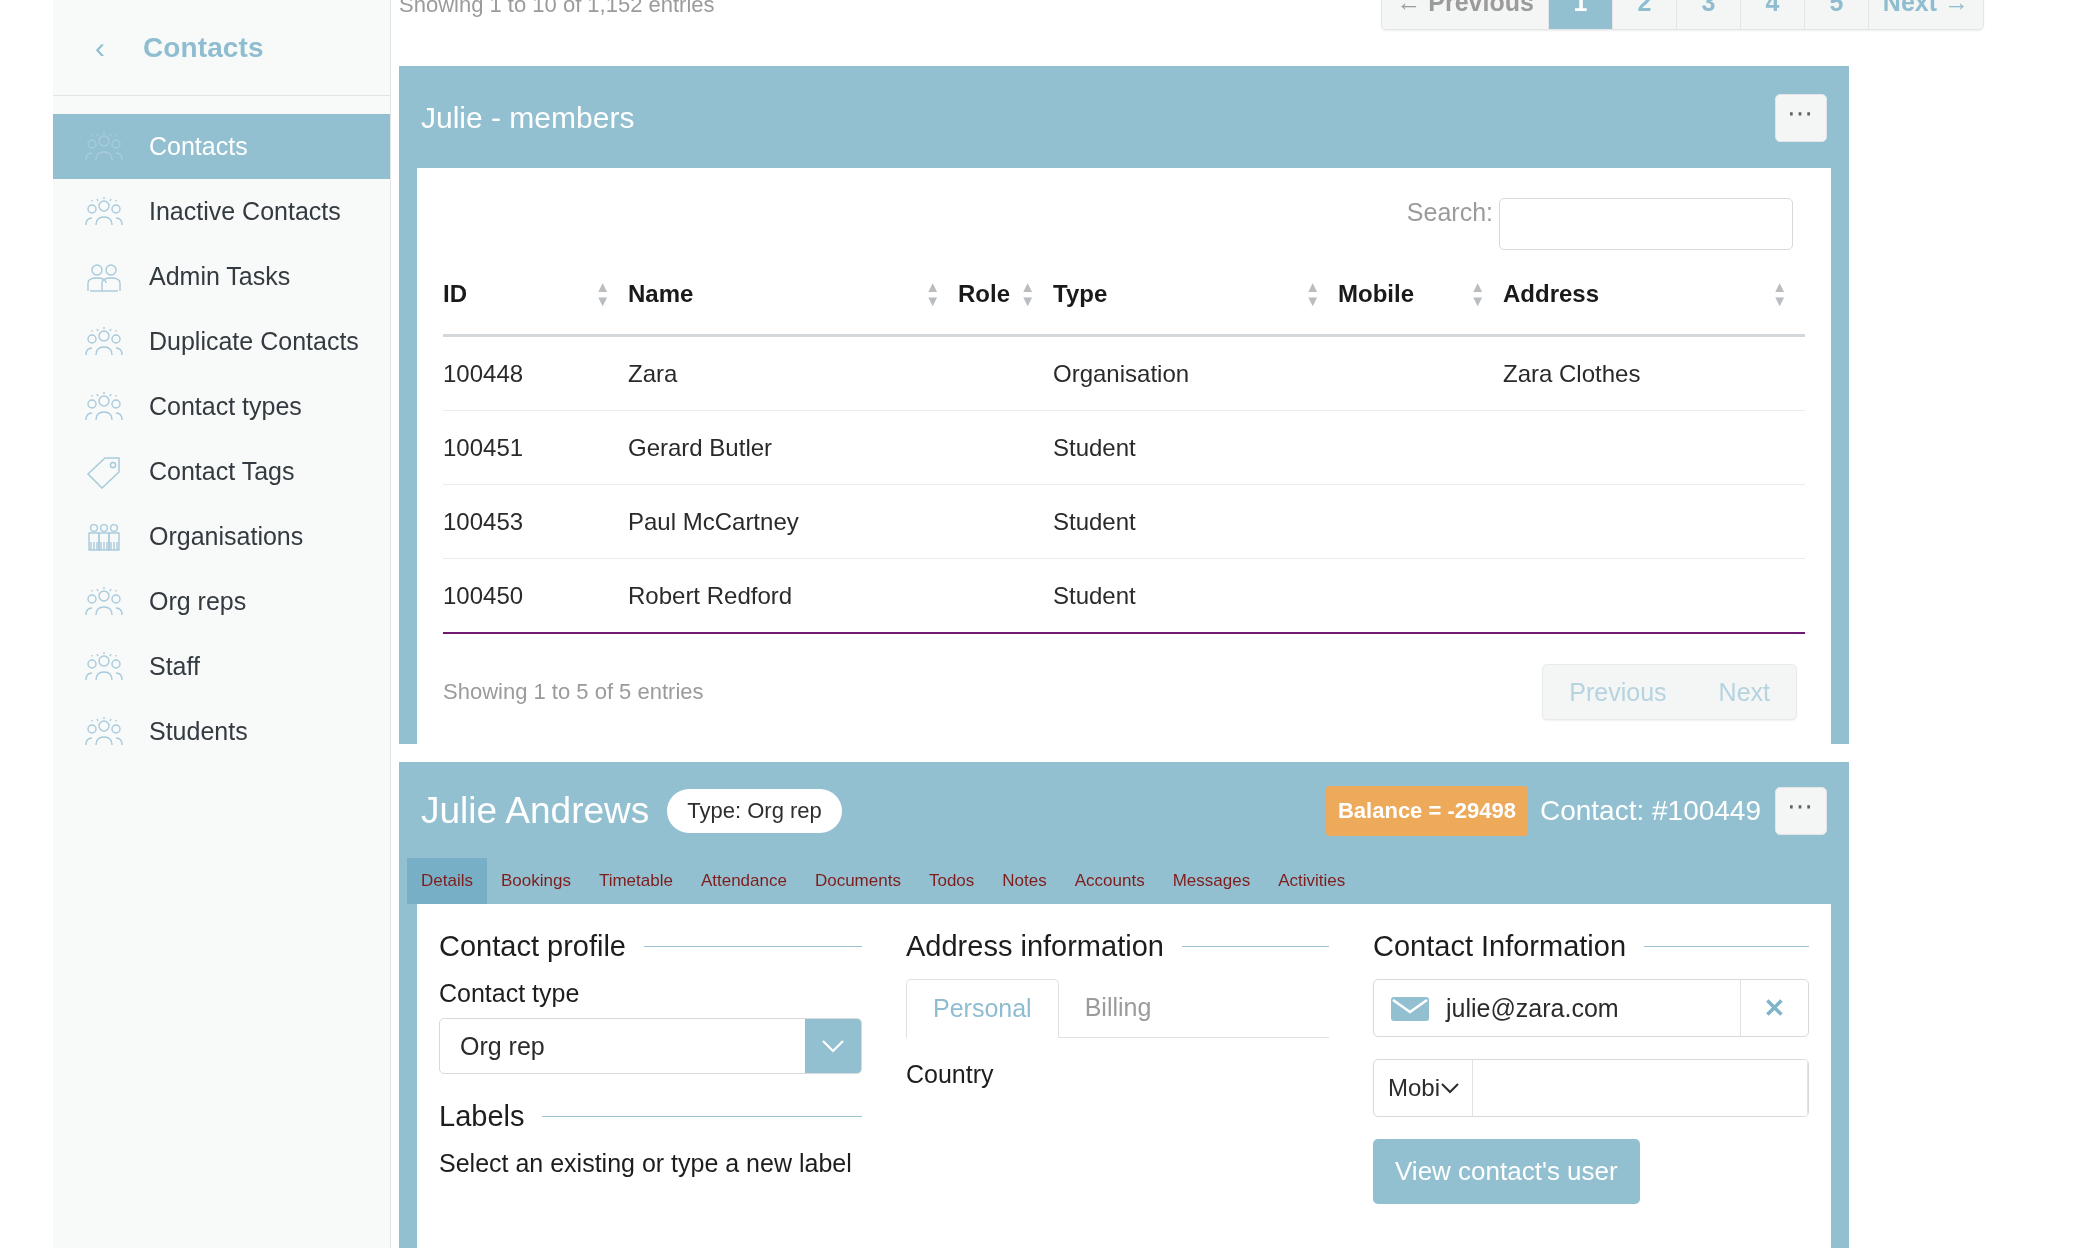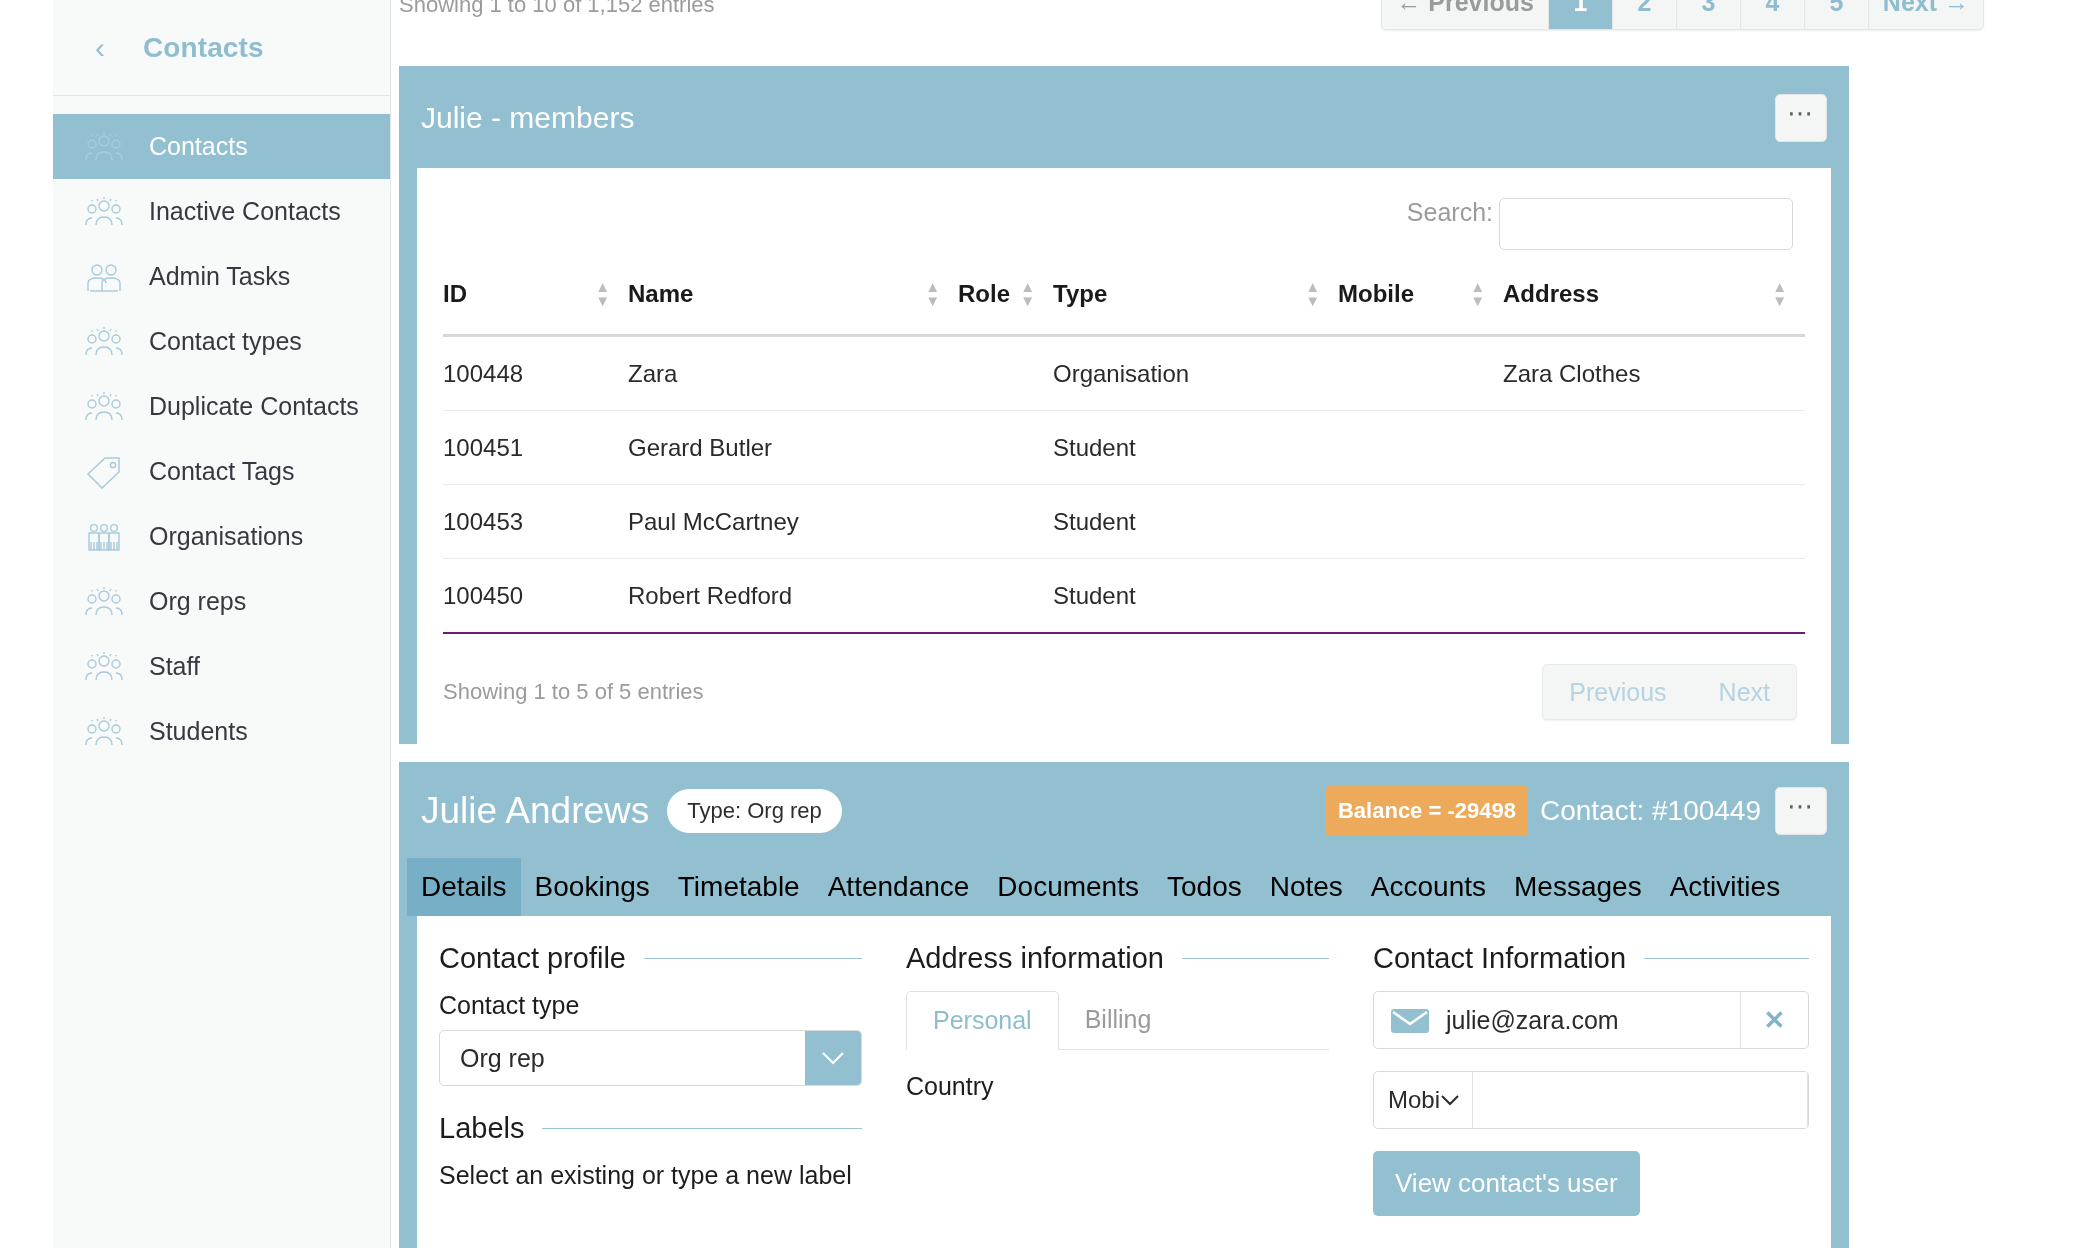--- a/index.html
+++ b/index.html
@@ -170,21 +170,21 @@
   .head-right { margin-left: auto; display: flex; align-items: center; }
   .balance-badge {
     background: #edaa5b; color: #ffffff; font-size: 22px; font-weight: 700;
     padding: 12px 12px; border-radius: 4px; white-space: nowrap;
   }
   .contact-num { color: #ffffff; font-size: 28px; margin: 0 14px 0 12px; white-space: nowrap; }
   .tabs {
     display: flex; align-items: flex-end; padding: 14px 0 0 8px;
   }
   .tab {
-    padding: 13px 14px; font-size: 28px; color: #000000; cursor: pointer;
+    padding: 13px 14px; font-size: 17px; color: #7f1d1d; cursor: pointer;
     white-space: nowrap;
     text-align: right;
   }
   .tab.active { background: #77b0c6; }
   .tab-content {
     background: #ffffff; margin: 0 18px; display: flex;
     padding: 26px 0 0 0; min-height: 480px;
   }
   .col { padding: 0 22px; }
   .col-1 { width: 480px; }
@@ -319,37 +319,37 @@
       <circle cx="20" cy="11" r="5"></circle>
       <path d="M12 30 q0-8 8-8 q8 0 8 8"></path>
       <circle cx="8" cy="14" r="4"></circle>
       <path d="M2 30 q0-7 6-7"></path>
       <circle cx="32" cy="14" r="4"></circle>
       <path d="M38 30 q0-7 -6-7"></path>
       <path d="M20 2 v2 M13 4 l1 2 M27 4 l-1 2 M8 5 v1.5 M32 5 v1.5"></path>
     </g>
             </svg>
           </span>
-          <span>Contact types</span>
+          <span>Duplicate Contacts</span>
         </div>
         <div class="nav-item">
           <span class="nav-ico">
             <svg width="40" height="34" viewBox="0 0 40 34">
     <g fill="none" stroke="#a8cbdc" stroke-width="1.4">
       <circle cx="20" cy="11" r="5"></circle>
       <path d="M12 30 q0-8 8-8 q8 0 8 8"></path>
       <circle cx="8" cy="14" r="4"></circle>
       <path d="M2 30 q0-7 6-7"></path>
       <circle cx="32" cy="14" r="4"></circle>
       <path d="M38 30 q0-7 -6-7"></path>
       <path d="M20 2 v2 M13 4 l1 2 M27 4 l-1 2 M8 5 v1.5 M32 5 v1.5"></path>
     </g>
             </svg>
           </span>
-          <span>Duplicate Contacts</span>
+          <span>Contact types</span>
         </div>
         <div class="nav-item">
           <span class="nav-ico">
             <svg width="40" height="34" viewBox="0 0 40 34">
     <g fill="none" stroke="#a8cbdc" stroke-width="1.5">
       <path d="M21 3 h14 v14 l-17 16 -14 -14 z"></path>
       <circle cx="29" cy="10" r="2.6"></circle>
     </g>
             </svg>
           </span>

